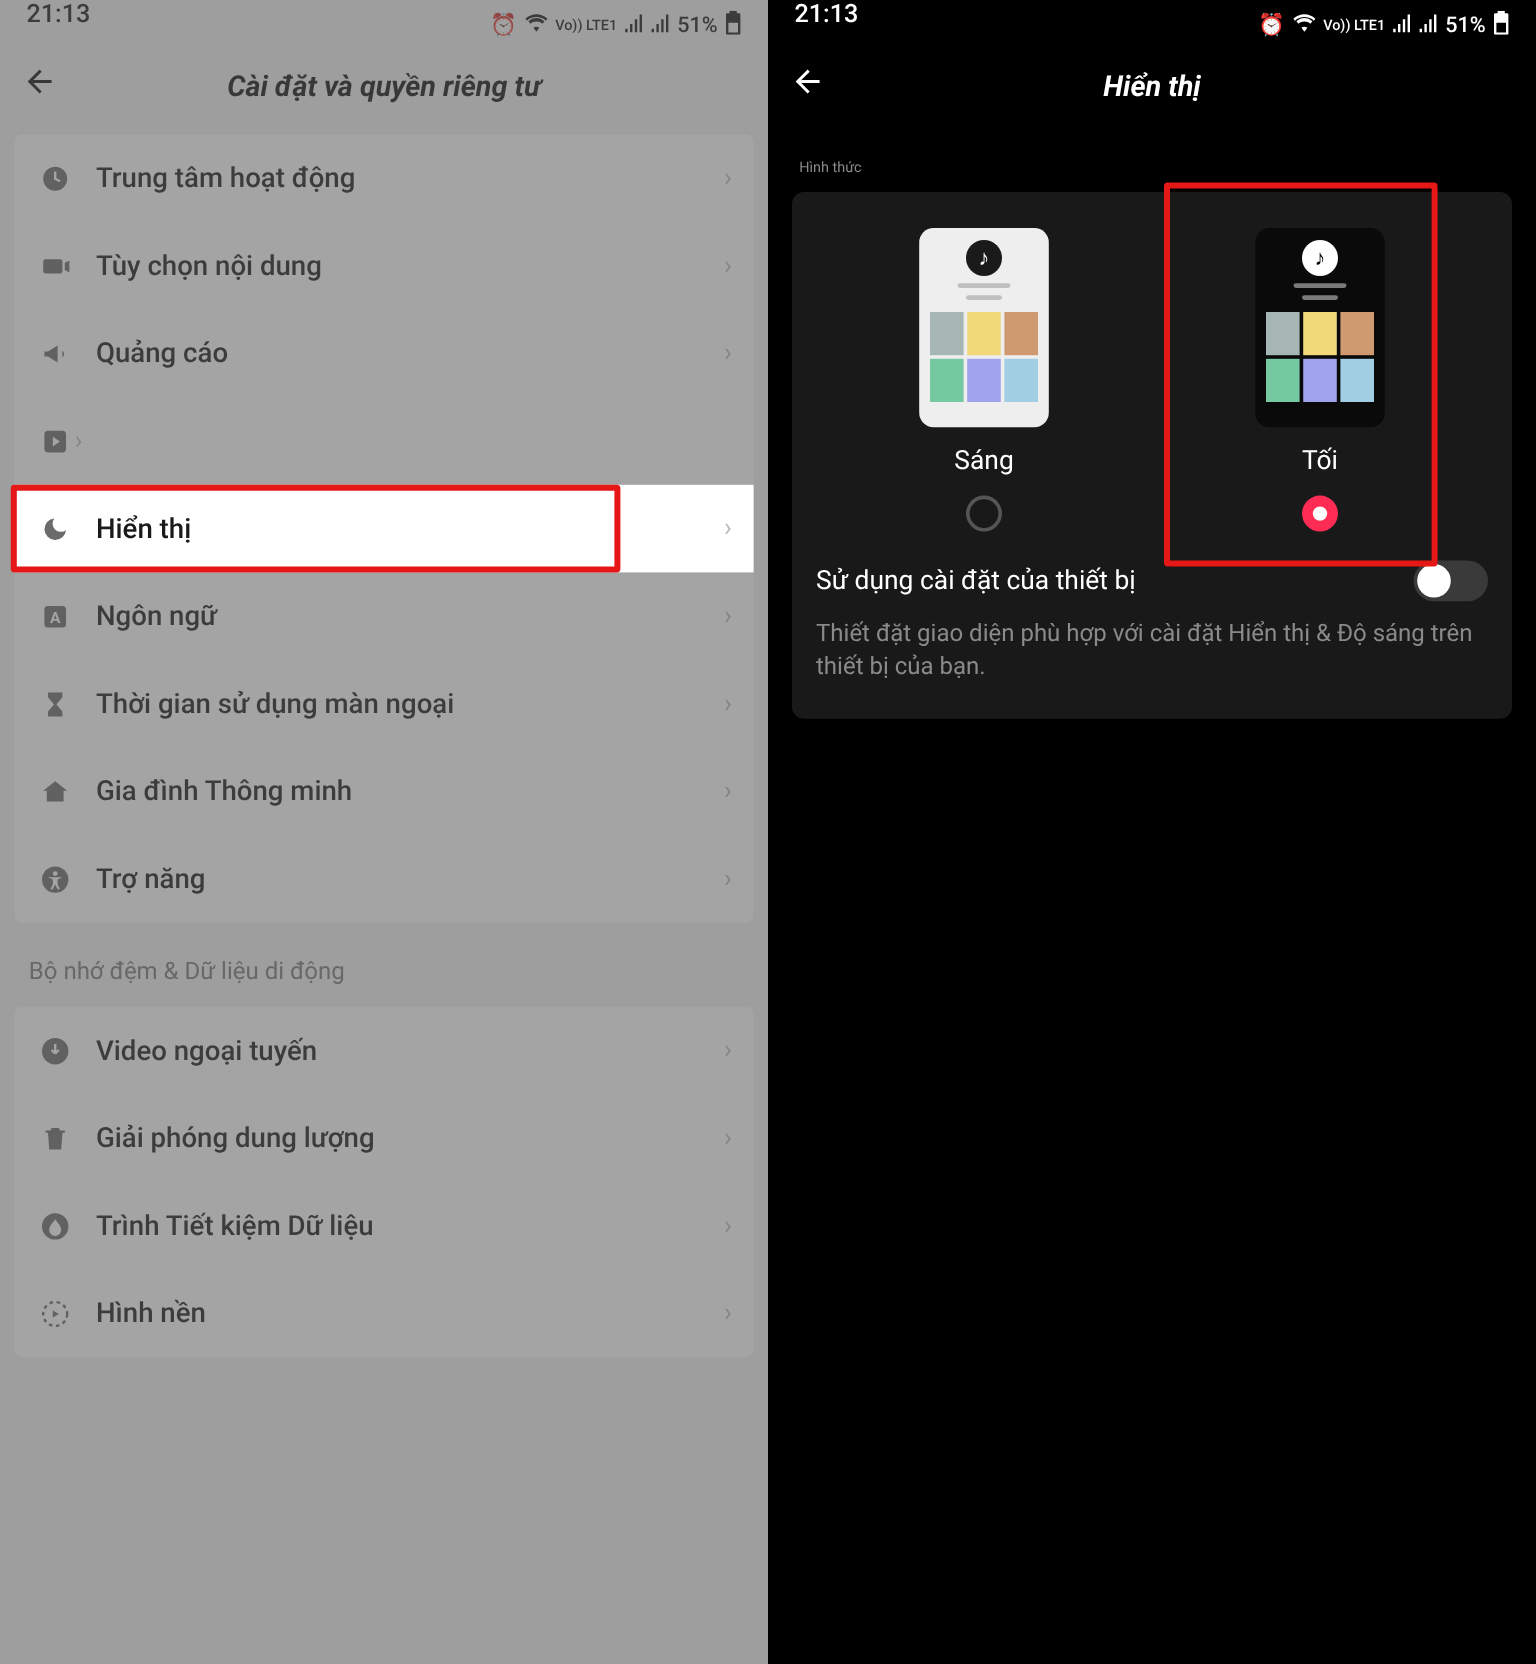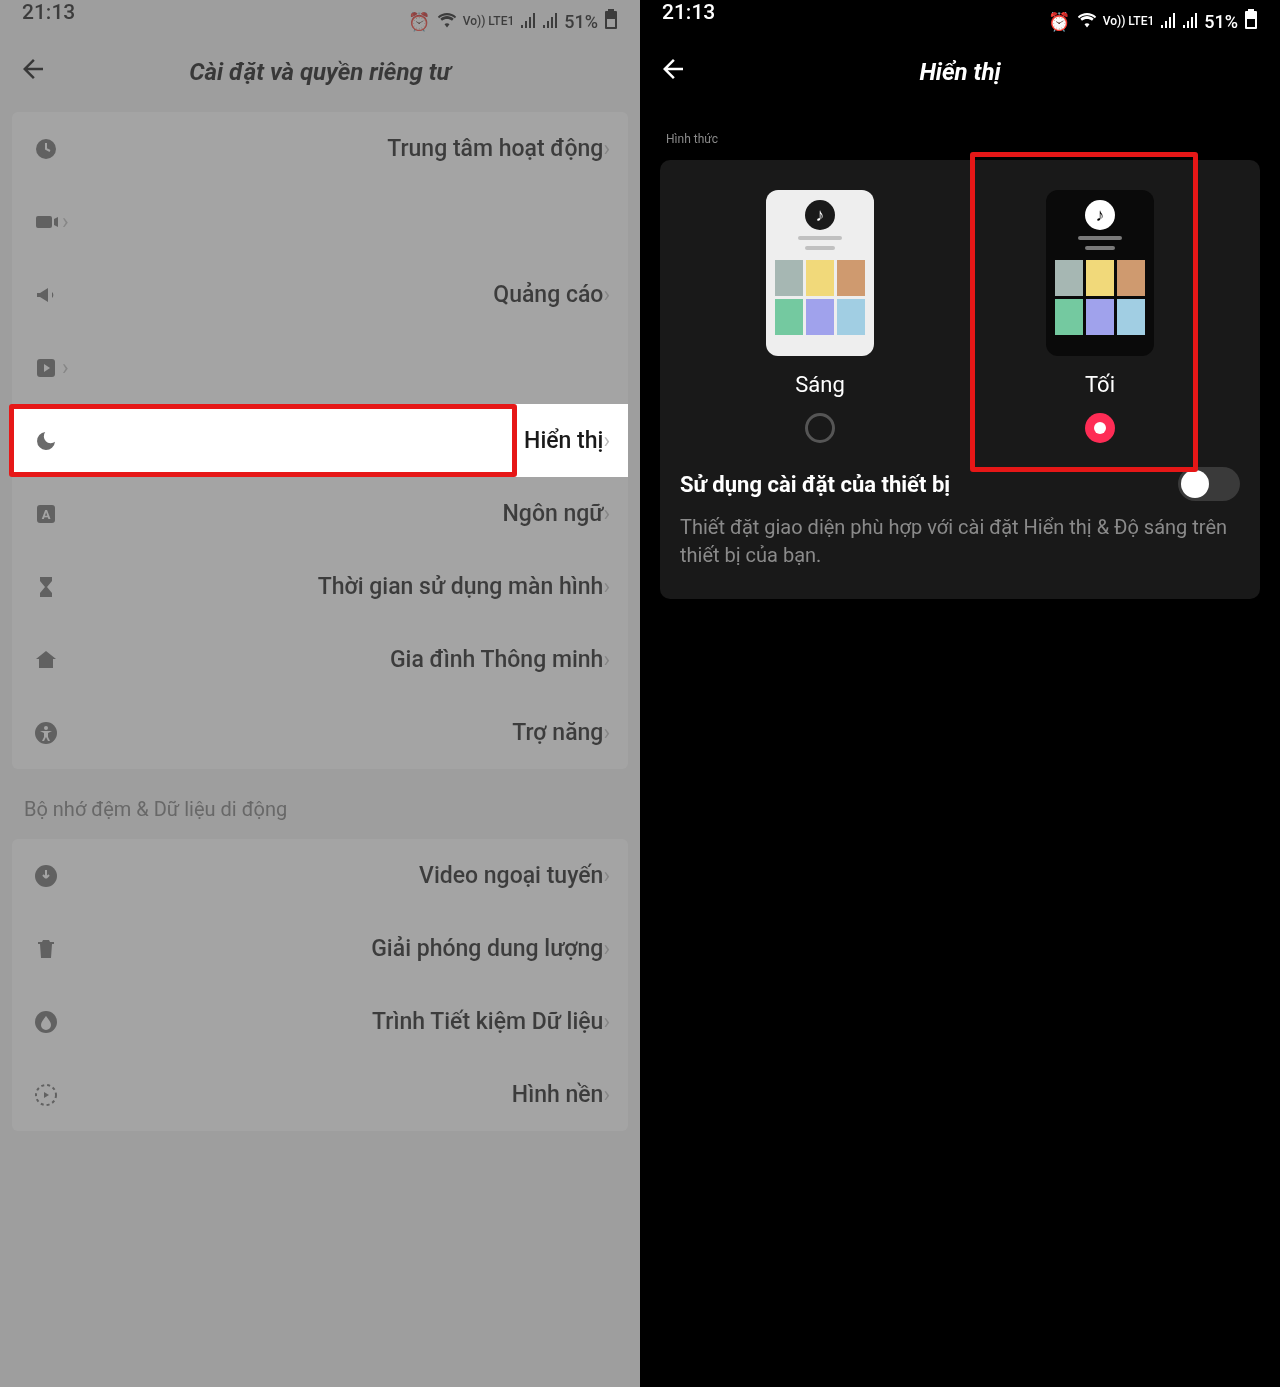--- a/index.html
+++ b/index.html
@@ -48,21 +48,20 @@
   .right .header .title { color: #fff; }
   .back-arrow { font-size: 30px; z-index: 2; }
   .left .back-arrow { color: #111; }
   .right .back-arrow { color: #fff; }
 
   
   .card {
     background: #fff;
     margin: 10px 12px;
     border-radius: 6px;
-    text-align: right;
   }
   .item {
     display: flex; align-items: center;
     height: 73px;
     padding: 0 18px;
   }
   .item .icon {
     width: 32px; height: 32px;
     display: flex; align-items: center; justify-content: center;
     color: #6b6b6b; font-size: 24px;
@@ -145,21 +144,21 @@
   }
   .radio.selected { border: none; background: #fe2c55; }
   .radio.selected::after {
     content: ""; width: 12px; height: 12px; border-radius: 50%; background: #fff;
   }
 
   .device-row {
     display: flex; align-items: center;
     padding: 24px 20px 6px;
   }
-  .device-label { flex: 1; font-size: 22px; color: #fff; font-weight: 700; }
+  .device-label { flex: 1; font-size: 22px; color: #fff; font-weight: 400; }
   .toggle {
     width: 62px; height: 34px; background: #3a3a3a; border-radius: 17px;
     position: relative;
   }
   .toggle .knob {
     width: 28px; height: 28px; background: #fff; border-radius: 50%;
     position: absolute; top: 3px; left: 3px;
   }
   .device-desc {
     padding: 6px 20px 0;
@@ -220,20 +219,21 @@
         </span>
       <span class="label">Trung tâm hoạt động</span>
       <span class="chev">›</span>
     </div>
     <div class="item">
       <span class="icon">
           <svg class="svg-ico-lg" viewBox="0 0 24 24">
             <path d="M4 6h12a2 2 0 012 2v8a2 2 0 01-2 2H4a2 2 0 01-2-2V8a2 2 0 012-2zm16 3l4-2v10l-4-2V9z"></path>
           </svg>
         </span>
+      <span class="label">Tùy chọn nội dung</span>
       <span class="chev">›</span>
     </div>
     <div class="item">
       <span class="icon">
           <svg class="svg-ico-lg" viewBox="0 0 24 24">
             <path d="M3 10v4h3l8 5V5l-8 5H3zm15-1a4 4 0 010 6V9z"></path>
           </svg>
         </span>
       <span class="label">Quảng cáo</span>
       <span class="chev">›</span>
@@ -265,21 +265,21 @@
         </span>
       <span class="label">Ngôn ngữ</span>
       <span class="chev">›</span>
     </div>
     <div class="item">
       <span class="icon">
           <svg class="svg-ico-lg" viewBox="0 0 24 24">
             <path d="M6 2h12v4l-5 6 5 6v4H6v-4l5-6-5-6V2z"></path>
           </svg>
         </span>
-      <span class="label">Thời gian sử dụng màn hình</span>
+      <span class="label">Thời gian sử dụng màn ngoại</span>
       <span class="chev">›</span>
     </div>
     <div class="item">
       <span class="icon">
           <svg class="svg-ico-lg" viewBox="0 0 24 24">
             <path d="M12 3l10 8h-3v9H5v-9H2l10-8z"></path>
           </svg>
         </span>
       <span class="label">Gia đình Thông minh</span>
       <span class="chev">›</span>

